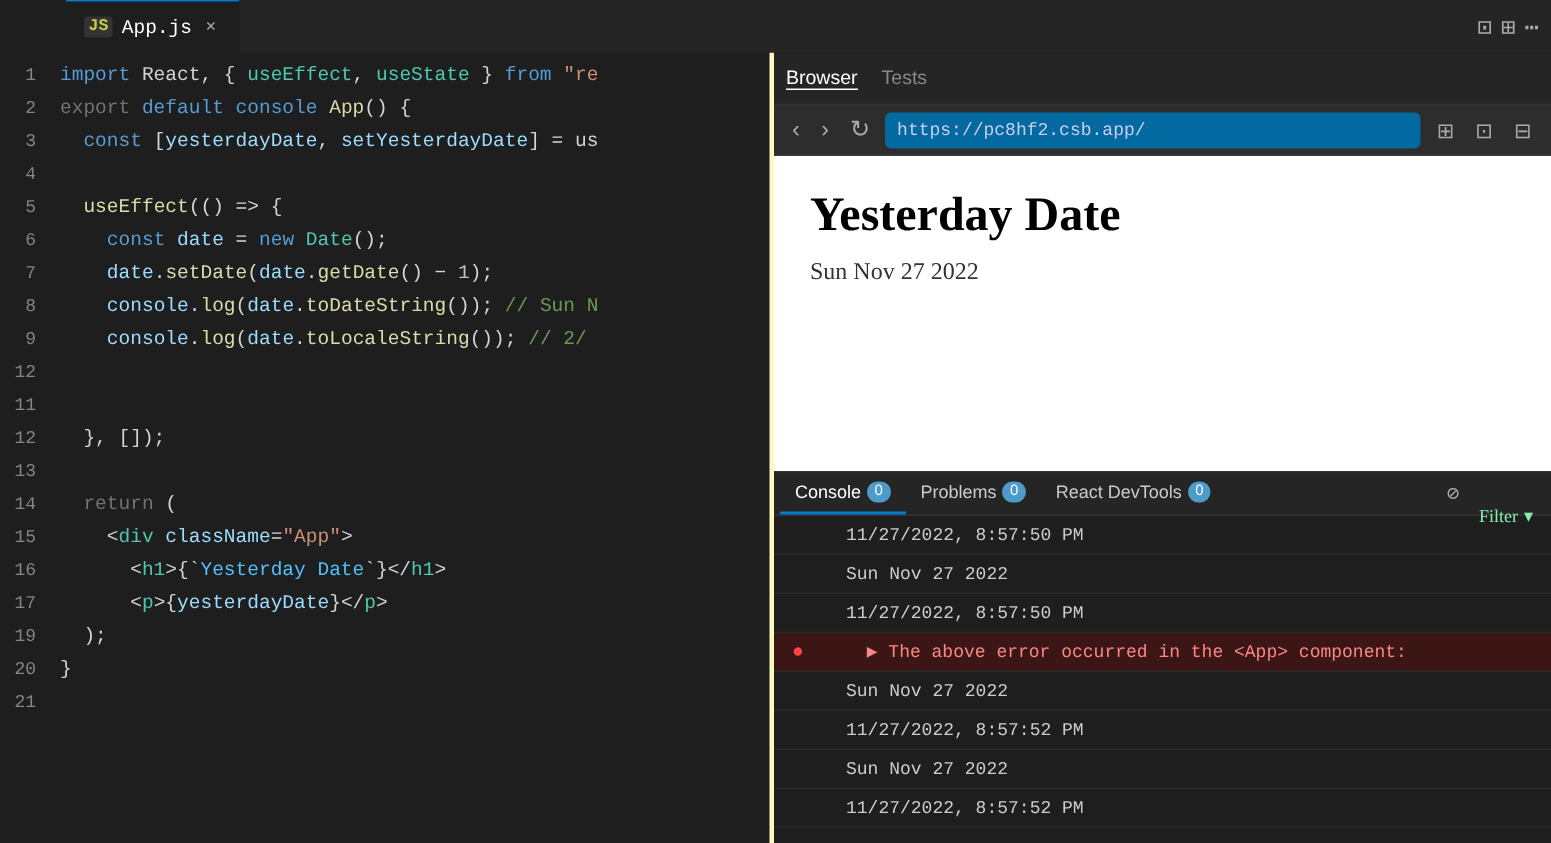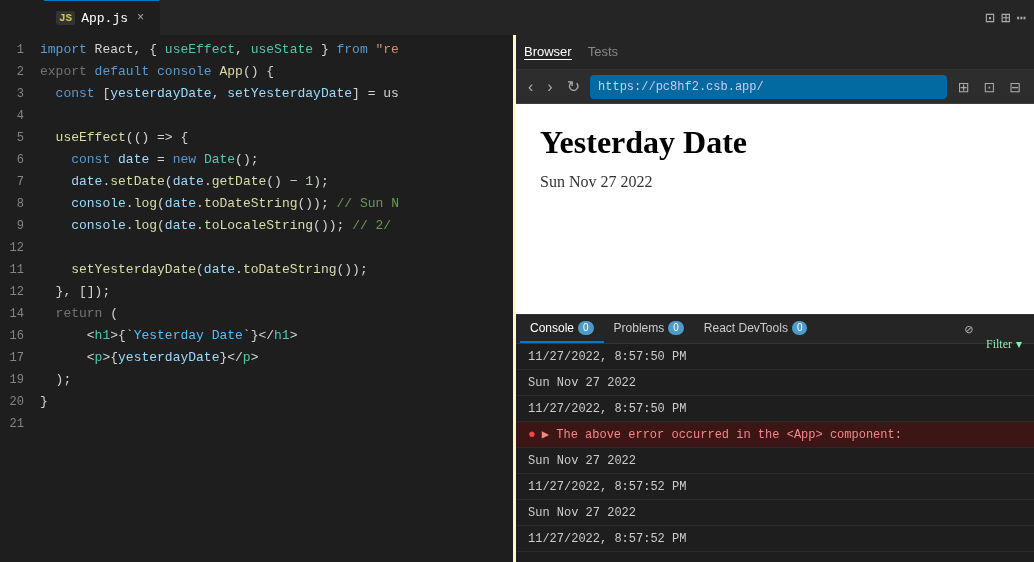--- a/index.html
+++ b/index.html
@@ -301,20 +301,21 @@
       background: #3c1515;
       color: #f98787;
     }
     .console-msg.error-msg .error-icon {
       color: #f44;
       margin-right: 6px;
       font-size: 13px;
     }
     .console-msg-text {
       color: #ccc;
+      margin-left: 36px;
     }
     .console-msg.error-msg .console-msg-text {
       color: #f98787;
     }
   </style>
 </head>
 <body>
 
 <div class="tab-bar">
   <div class="tab active">
@@ -369,29 +370,36 @@
         <div class="code-line">
           <span class="line-number">9</span>
           <span class="code-content"><span class="punct">    </span><span class="var">console</span><span class="punct">.</span><span class="fn">log</span><span class="punct">(</span><span class="var">date</span><span class="punct">.</span><span class="fn">toLocaleString</span><span class="punct">()); </span><span class="cmt">// 2/</span></span>
         </div>
         <div class="code-line">
           <span class="line-number">12</span>
           <span class="code-content"></span>
         </div>
         <div class="code-line">
           <span class="line-number">11</span>
-          <span class="code-content"><span class="punct">    </span><span class="fn">setYesterdayDate</span><span class="punct">(</span><span class="var">date</span><span class="punct">.</span><span class="fn">toDateString</span><span class="punct">());</span></span>
         </div>
         <div class="code-line">
           <span class="line-number">12</span>
           <span class="code-content"><span class="punct">  }, []);</span></span>
         </div>
         <div class="code-line">
+          <span class="line-number">13</span>
+          <span class="code-content"></span>
+        </div>
+        <div class="code-line">
           <span class="line-number">14</span>
           <span class="code-content"><span class="punct">  </span><span class="kw2">return</span><span class="punct"> (</span></span>
+        </div>
+        <div class="code-line">
+          <span class="line-number">15</span>
+          <span class="code-content"><span class="punct">    &lt;</span><span class="jsx-tag">div</span><span class="punct"> </span><span class="jsx-attr">className</span><span class="punct">=</span><span class="jsx-str">"App"</span><span class="punct">&gt;</span></span>
         </div>
         <div class="code-line">
           <span class="line-number">16</span>
           <span class="code-content"><span class="punct">      &lt;</span><span class="jsx-tag">h1</span><span class="punct">&gt;{`</span><span class="tpl">Yesterday Date</span><span class="punct">`}&lt;/</span><span class="jsx-tag">h1</span><span class="punct">&gt;</span></span>
         </div>
         <div class="code-line">
           <span class="line-number">17</span>
           <span class="code-content"><span class="punct">      &lt;</span><span class="jsx-tag">p</span><span class="punct">&gt;{</span><span class="var">yesterdayDate</span><span class="punct">}&lt;/</span><span class="jsx-tag">p</span><span class="punct">&gt;</span></span>
         </div>
         <div class="code-line">

